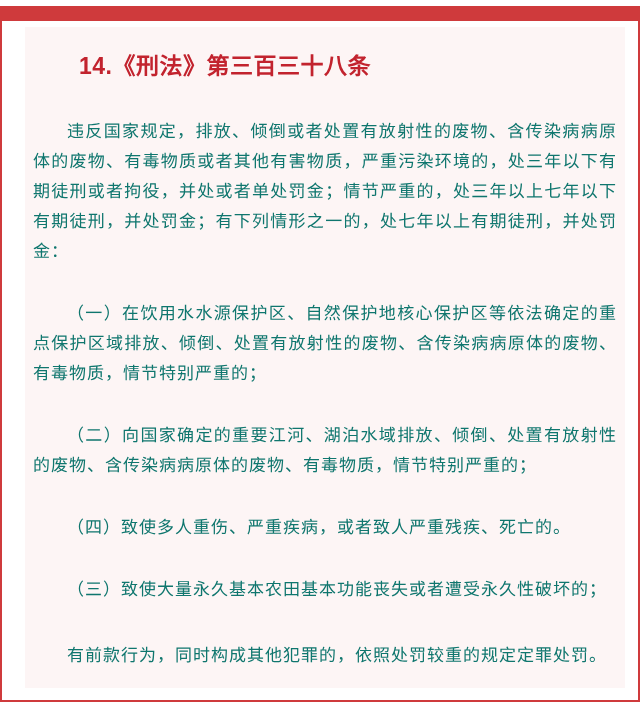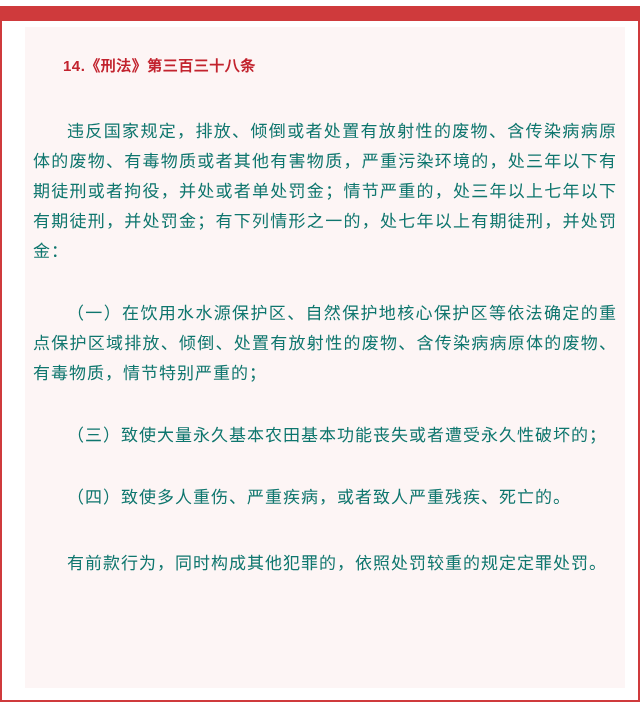--- a/index.html
+++ b/index.html
@@ -30,21 +30,21 @@
   .panel {
     box-sizing: border-box;
     margin: 6px 13px 0 23px;
     height: 661px;
     background: #fdf5f5;
     padding: 26px 8px 0 8px;
     overflow: hidden;
   }
   .heading {
     margin: 0 0 38px 0;
-    font-size: 15px;
+    font-size: 23px;
     line-height: 26px;
     font-weight: bold;
     color: #c2232e;
     text-indent: 2em;
     letter-spacing: 0.5px;
   }
   .para {
     margin: 0 0 32px 0;
     font-size: 17px;
     line-height: 30px;
@@ -57,18 +57,19 @@
 </style>
 </head>
 <body>
 
 <div class="page">
   <div class="frame">
     <div class="panel">
       <p class="heading">14.《刑法》第三百三十八条</p>
       <p class="para">违反国家规定，排放、倾倒或者处置有放射性的废物、含传染病病原体的废物、有毒物质或者其他有害物质，严重污染环境的，处三年以下有期徒刑或者拘役，并处或者单处罚金；情节严重的，处三年以上七年以下有期徒刑，并处罚金；有下列情形之一的，处七年以上有期徒刑，并处罚金：</p>
       <p class="para">（一）在饮用水水源保护区、自然保护地核心保护区等依法确定的重点保护区域排放、倾倒、处置有放射性的废物、含传染病病原体的废物、有毒物质，情节特别严重的；</p>
+      <p class="para">（二）向国家确定的重要江河、湖泊水域排放、倾倒、处置有放射性的废物、含传染病病原体的废物、有毒物质，情节特别严重的；</p>
+      <p class="para">（四）致使多人重伤、严重疾病，或者致人严重残疾、死亡的。</p>
       <p class="para">（三）致使大量永久基本农田基本功能丧失或者遭受永久性破坏的；</p>
-      <p class="para">（四）致使多人重伤、严重疾病，或者致人严重残疾、死亡的。</p>
       <p class="para">有前款行为，同时构成其他犯罪的，依照处罚较重的规定定罪处罚。</p>
     </div>
   </div>
 </div>
 
 </body></html>

